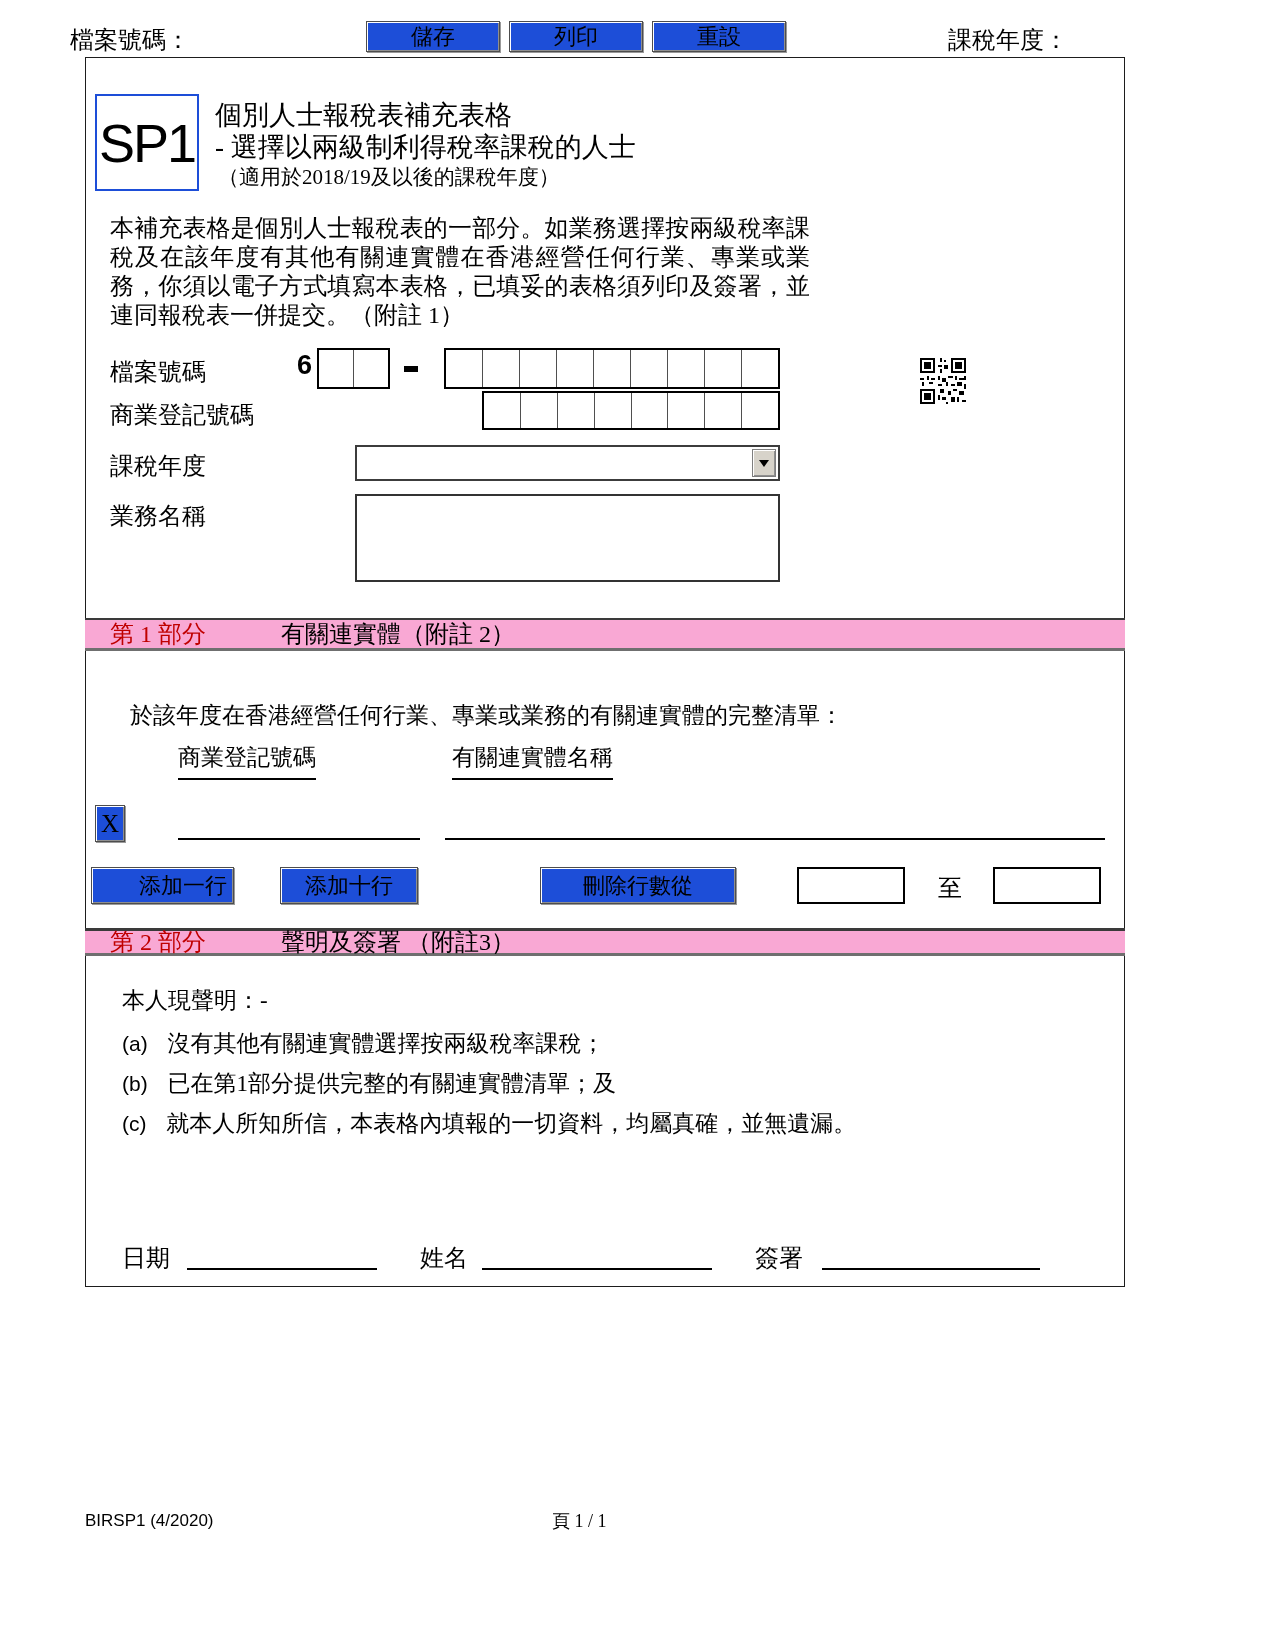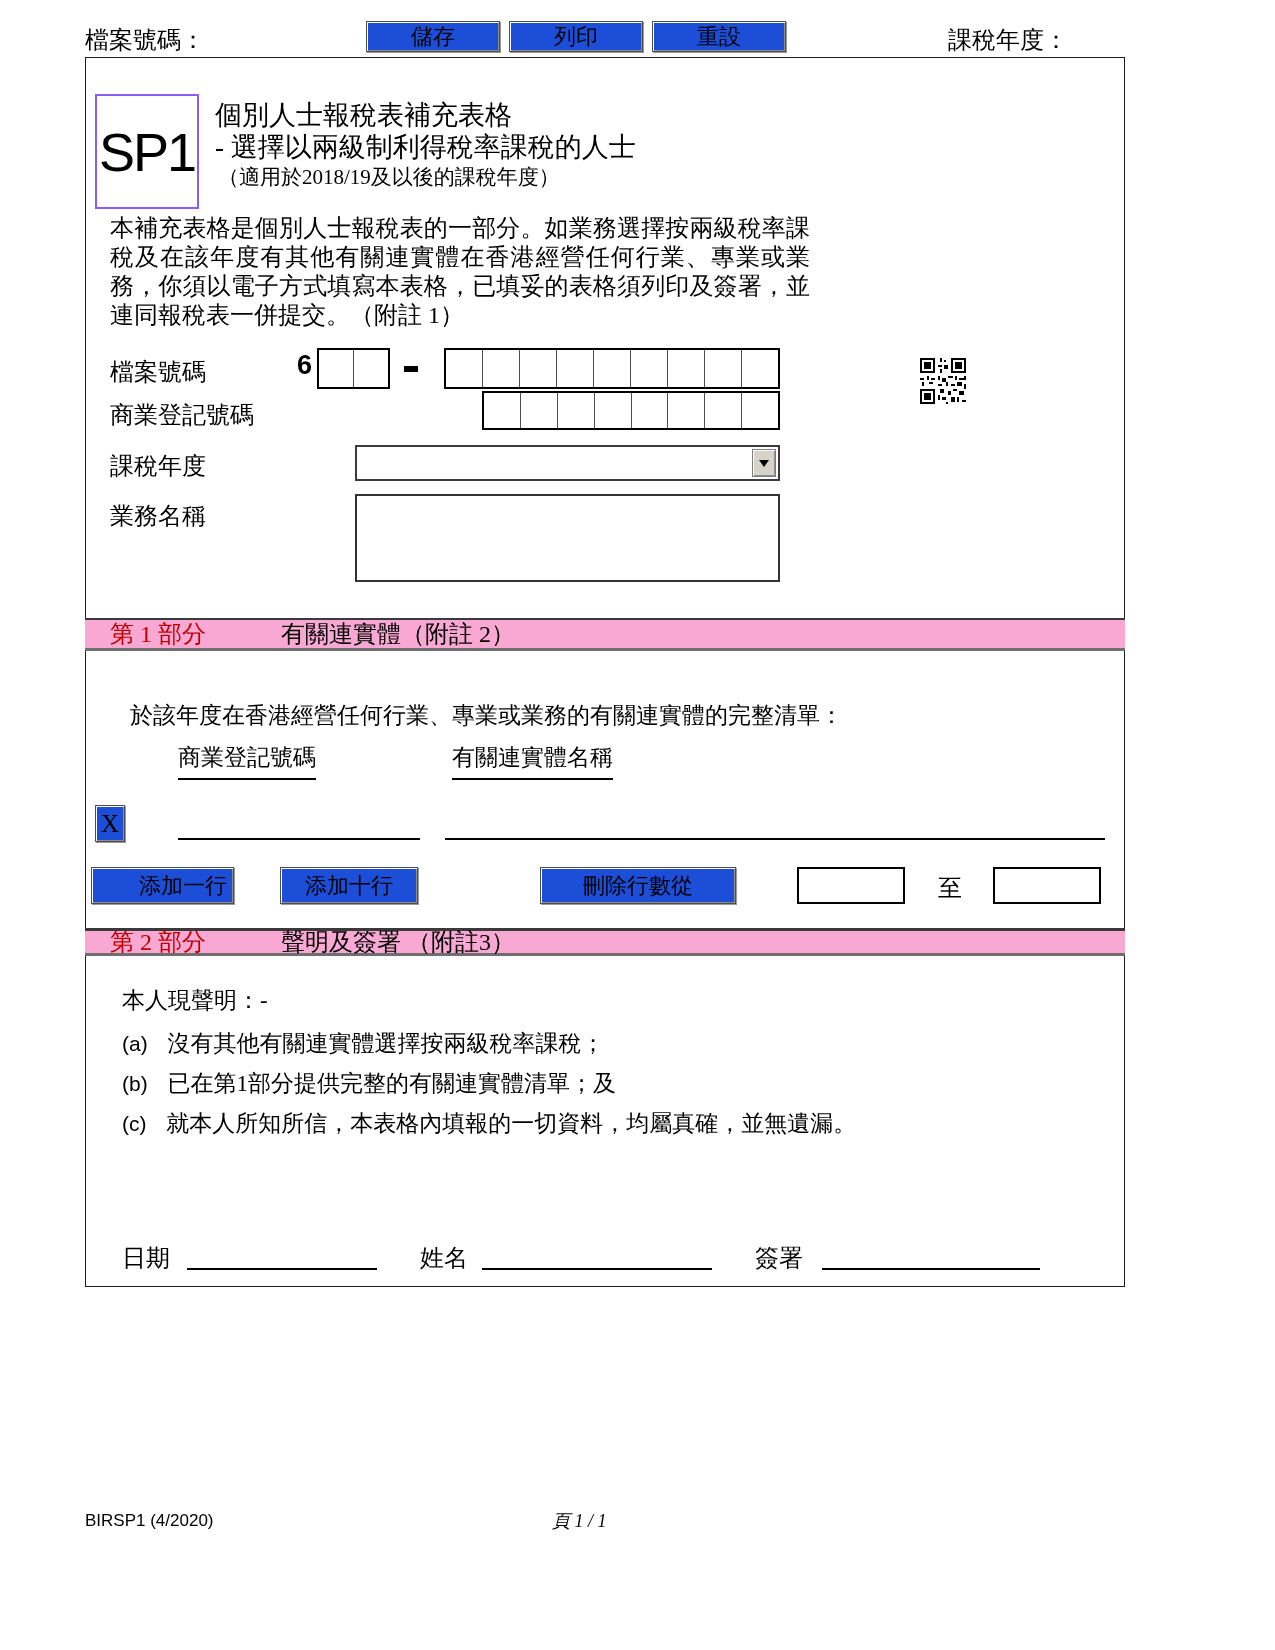--- a/index.html
+++ b/index.html
@@ -36,31 +36,31 @@
   .band .ttl{font-size:24px;margin-left:75px;white-space:nowrap;}
 
   .u-head{font-size:23px;border-bottom:2px solid #000;padding-bottom:5px;white-space:nowrap;}
   .fill-line{border-bottom:2px solid #000;height:0;}
   .white-input{border:2px solid #000;background:#fff;box-sizing:border-box;}
   .para{font-size:24px;line-height:29px;text-align:justify;}
 </style>
 </head>
 <body>
 
-<div class="abs lbl" style="left:85px;top:24px;">檔案號碼：</div>
+<div class="abs lbl" style="left:70px;top:24px;">檔案號碼：</div>
 
 <div class="abs win-btn" style="left:366px;top:21px;width:134px;height:31px;">儲存</div>
 <div class="abs win-btn" style="left:509px;top:21px;width:134px;height:31px;">列印</div>
 <div class="abs win-btn" style="left:652px;top:21px;width:134px;height:31px;">重設</div>
 
 <div class="abs lbl" style="left:948px;top:24px;">課稅年度：</div>
 
 <div class="abs outline-box" style="left:85px;top:57px;width:1040px;height:1230px;"></div>
 
-<div class="abs" style="left:95px;top:94px;width:104px;height:115px;border:2px solid #8b5cf6;
+<div class="abs" style="left:95px;top:94px;width:104px;height:97px;border:2px solid #1d4ed8;
       display:flex;align-items:center;justify-content:center;box-sizing:border-box;">
   <span class="sans" style="font-size:54px;letter-spacing:-2px;">SP1</span>
 </div>
 
 <div class="abs" style="left:215px;top:97px;font-size:27px;white-space:nowrap;">個別人士報稅表補充表格</div>
 <div class="abs" style="left:215px;top:129px;font-size:27px;white-space:nowrap;">- 選擇以兩級制利得稅率課稅的人士</div>
 <div class="abs" style="left:218px;top:163px;font-size:21px;white-space:nowrap;">（適用於2018/19及以後的課稅年度）</div>
 
 <div class="abs para" style="left:110px;top:214px;width:700px;">本補充表格是個別人士報稅表的一部分。如業務選擇按兩級稅率課稅及在該年度有其他有關連實體在香港經營任何行業、專業或業務，你須以電子方式填寫本表格，已填妥的表格須列印及簽署，並連同報稅表一併提交。（附註 1）</div>
 
@@ -163,13 +163,13 @@
 </div>
 
 <div class="abs lbl" style="left:122px;top:1242px;">日期</div>
 <div class="abs fill-line" style="left:187px;top:1268px;width:190px;"></div>
 <div class="abs lbl" style="left:420px;top:1242px;">姓名</div>
 <div class="abs fill-line" style="left:482px;top:1268px;width:230px;"></div>
 <div class="abs lbl" style="left:755px;top:1242px;">簽署</div>
 <div class="abs fill-line" style="left:822px;top:1268px;width:218px;"></div>
 
 <div class="abs sans" style="left:85px;top:1511px;font-size:17px;">BIRSP1 (4/2020)</div>
-<div class="abs" style="left:552px;top:1509px;font-size:18px;font-style:italic;">頁 1 / 1</div>
+<div class="abs" style="left:552px;top:1509px;font-size:18px;">頁 1 / 1</div>
 
 </body></html>

